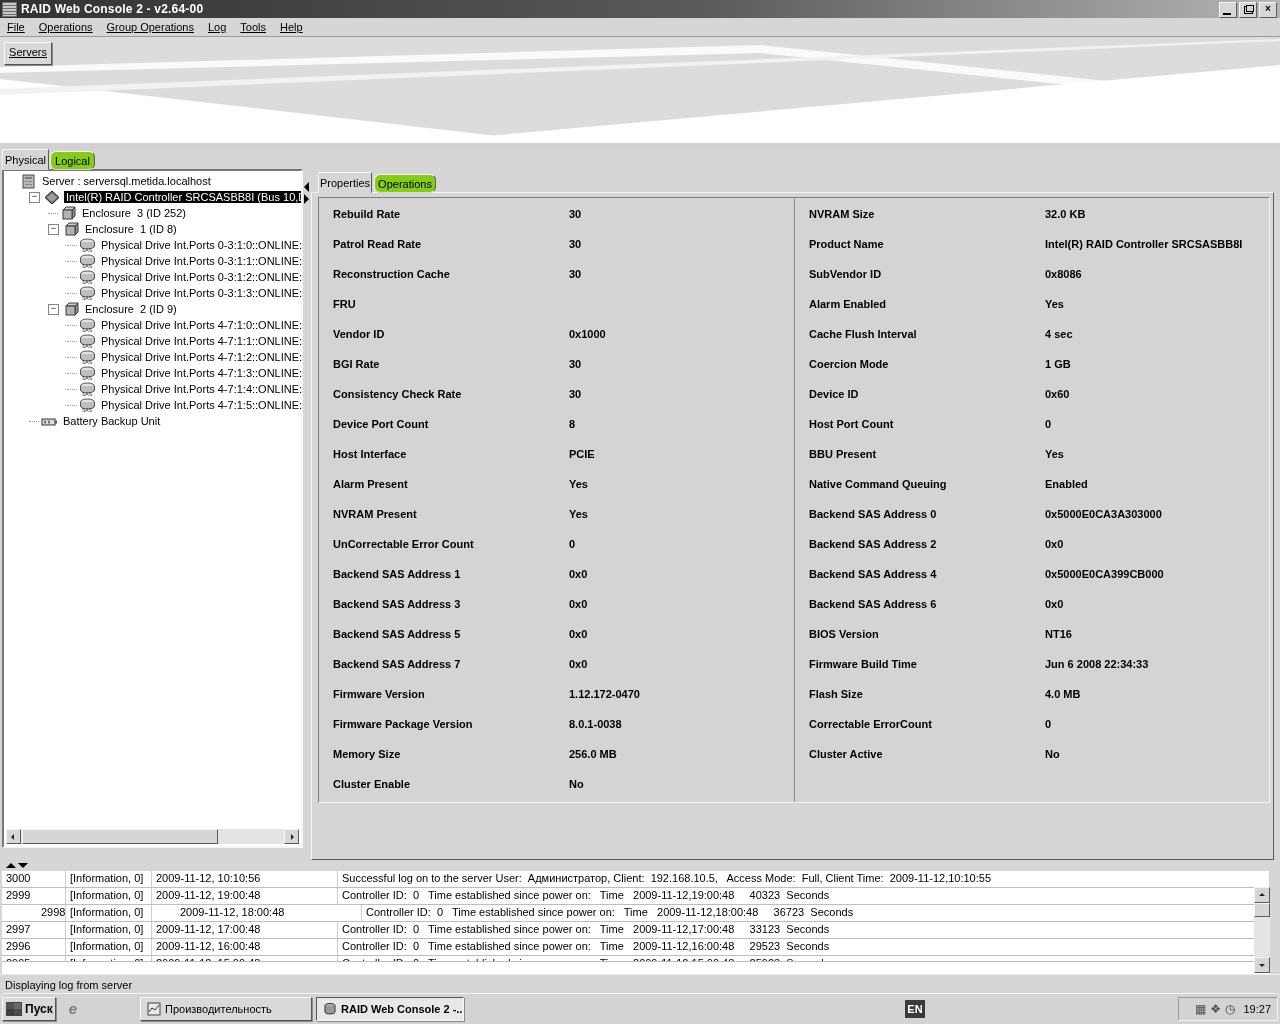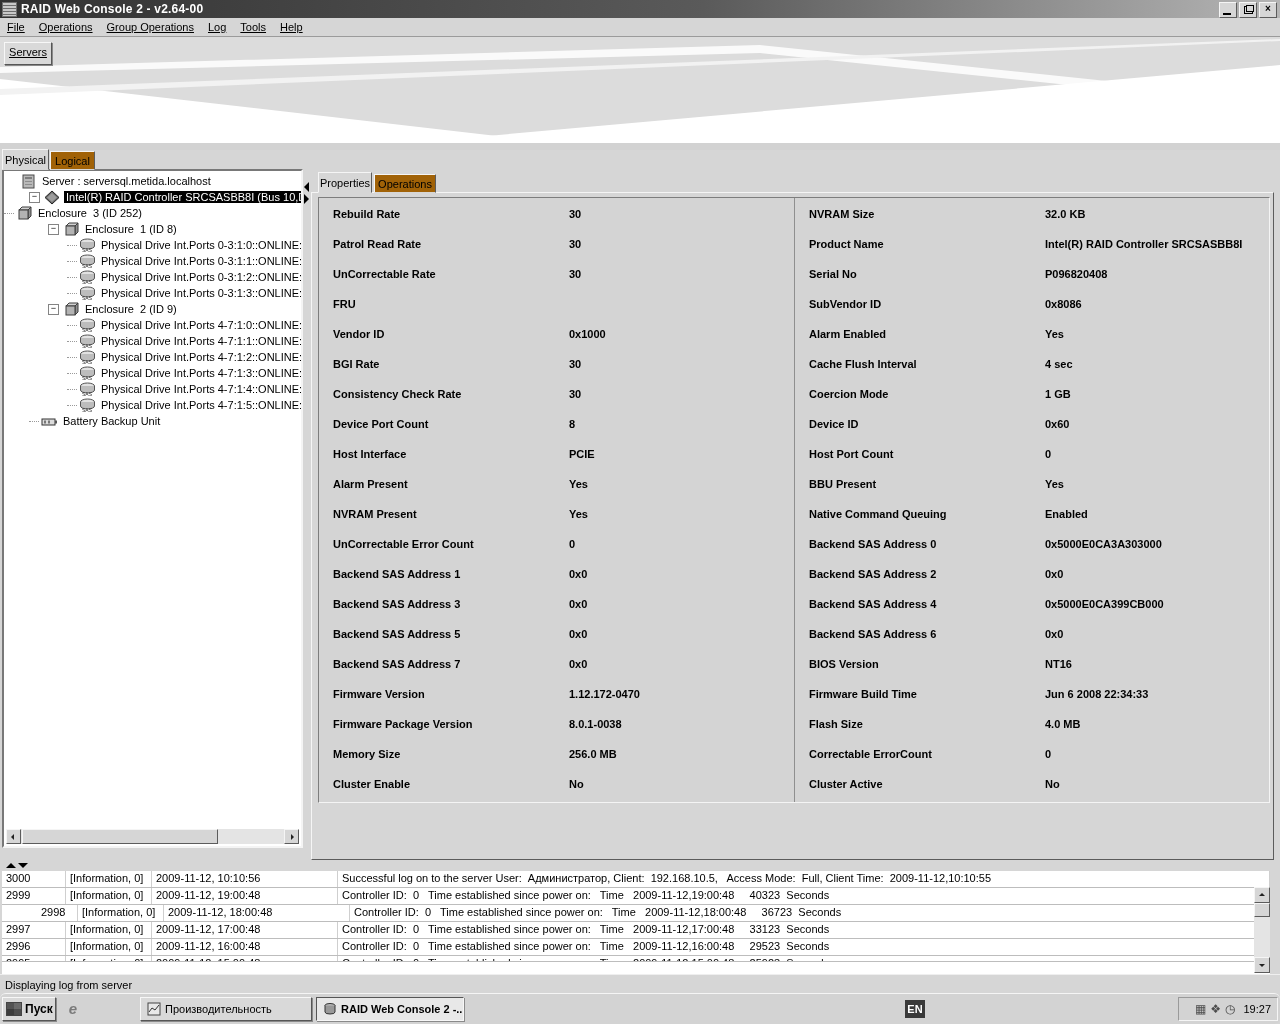--- a/index.html
+++ b/index.html
@@ -25,21 +25,21 @@
   
   .banner{position:absolute;left:0;top:37px;width:1280px;height:113px;}
   .btn3d{background:#d9d9d9;border:1px solid;border-color:#f7f7f7 #565656 #565656 #f7f7f7;
          box-shadow:1px 1px 0 #8a8a8a;}
   .servers-btn{position:absolute;left:4px;top:42px;width:46px;height:21px;text-align:center;
                line-height:19px;text-decoration:underline;}
   
   .tab{position:absolute;background:#d6d6d6;border:1px solid;border-color:#f5f5f5 #5c5c5c #d6d6d6 #f5f5f5;
        text-align:center;box-sizing:border-box;font-size:11px;}
   .tab.active{z-index:3;}
-  .tab.back{background:#a16207;z-index:1;}
+  .tab.back{background:#84cc16;z-index:1;border-radius:6px;}
   
   .tree-panel{position:absolute;left:2px;top:169px;width:301px;height:679px;background:#fff;
               border:2px solid;border-color:#787878 #f4f4f4 #f4f4f4 #787878;box-sizing:border-box;overflow:hidden;}
   .tree-inner{position:absolute;left:0;top:2px;right:0;bottom:17px;overflow:hidden;}
   .tree-row{height:16px;display:flex;align-items:center;white-space:pre;}
   .expander{width:9px;height:9px;border:1px solid #848484;background:#fff;font-size:9px;line-height:7px;
             text-align:center;margin-right:4px;flex:0 0 9px;}
   .connector{width:10px;border-top:1px dotted #9a9a9a;margin-right:2px;flex:0 0 10px;}
   .tree-ico{width:17px;height:15px;margin-right:3px;flex:0 0 17px;}
   .tree-label{padding:0 2px;}
@@ -156,21 +156,21 @@
         <div class="tree-row" style="padding-left: 16px;"><span class="tree-ico"><svg width="17" height="15">
               <rect x="3" y="1" width="11" height="13" fill="#b9b9b9" stroke="#4a4a4a"></rect>
               <rect x="5" y="3" width="7" height="2" fill="#7d7d7d"></rect>
               <rect x="5" y="7" width="7" height="1" fill="#8d8d8d"></rect>
               <rect x="5" y="10" width="7" height="1" fill="#8d8d8d"></rect>
             </svg></span><span class="tree-label">Server : serversql.metida.localhost</span></div>
         <div class="tree-row" style="padding-left: 25px;"><span class="expander">−</span><span class="tree-ico"><svg width="17" height="15">
               <polygon points="8,1 15,7.5 8,14 1,7.5" fill="#6b6b6b" stroke="#222"></polygon>
               <polygon points="8,3 13,7.5 8,12 3,7.5" fill="#9d9d9d"></polygon>
             </svg></span><span class="tree-label selected">Intel(R) RAID Controller SRCSASBB8I (Bus 10,Dev 0)</span></div>
-        <div class="tree-row" style=""><span class="connector"></span><span class="tree-ico"><svg width="17" height="15">
+        <div class="tree-row" style="padding-left: 44px;"><span class="connector"></span><span class="tree-ico"><svg width="17" height="15">
               <polygon points="3,4 6,1 15,1 12,4" fill="#d2d2d2" stroke="#3d3d3d"></polygon>
               <polygon points="12,4 15,1 15,10 12,13" fill="#8f8f8f" stroke="#3d3d3d"></polygon>
               <rect x="3" y="4" width="9" height="9" fill="#b3b3b3" stroke="#3d3d3d"></rect>
             </svg></span><span class="tree-label">Enclosure  3 (ID 252)</span></div>
         <div class="tree-row" style="padding-left: 44px;"><span class="expander">−</span><span class="tree-ico"><svg width="17" height="15">
               <polygon points="3,4 6,1 15,1 12,4" fill="#d2d2d2" stroke="#3d3d3d"></polygon>
               <polygon points="12,4 15,1 15,10 12,13" fill="#8f8f8f" stroke="#3d3d3d"></polygon>
               <rect x="3" y="4" width="9" height="9" fill="#b3b3b3" stroke="#3d3d3d"></rect>
             </svg></span><span class="tree-label">Enclosure  1 (ID 8)</span></div>
         <div class="tree-row" style="padding-left: 63px;"><span class="connector"></span><span class="tree-ico"><svg width="17" height="15">
@@ -259,21 +259,21 @@
       <div class="props-col colL" id="prop-left">
           <div class="prop-row">
             <span class="prop-label">Rebuild Rate</span>
             <span class="prop-value">30</span>
           </div>
           <div class="prop-row">
             <span class="prop-label">Patrol Read Rate</span>
             <span class="prop-value">30</span>
           </div>
           <div class="prop-row">
-            <span class="prop-label">UnCorrectable Rate</span>
+            <span class="prop-label">Reconstruction Cache</span>
             <span class="prop-value">30</span>
           </div>
           <div class="prop-row">
             <span class="prop-label">FRU</span>
             <span class="prop-value"></span>
           </div>
           <div class="prop-row">
             <span class="prop-label">Vendor ID</span>
             <span class="prop-value">0x1000</span>
           </div>
@@ -340,24 +340,20 @@
         </div>
       <div class="col-divider"></div>
       <div class="props-col colR" id="prop-right">
           <div class="prop-row">
             <span class="prop-label">NVRAM Size</span>
             <span class="prop-value">32.0 KB</span>
           </div>
           <div class="prop-row">
             <span class="prop-label">Product Name</span>
             <span class="prop-value">Intel(R) RAID Controller SRCSASBB8I</span>
-          </div>
-          <div class="prop-row">
-            <span class="prop-label">Serial No</span>
-            <span class="prop-value">P096820408</span>
           </div>
           <div class="prop-row">
             <span class="prop-label">SubVendor ID</span>
             <span class="prop-value">0x8086</span>
           </div>
           <div class="prop-row">
             <span class="prop-label">Alarm Enabled</span>
             <span class="prop-value">Yes</span>
           </div>
           <div class="prop-row">
@@ -437,23 +433,23 @@
           <div class="log-cell" style="width: 186px;">2009-11-12, 10:10:56</div>
           <div class="log-cell" style="width: 918px; flex: 1 1 0%;">Successful log on to the server User:  Администратор, Client:  192.168.10.5,   Access Mode:  Full, Client Time:  2009-11-12,10:10:55</div>
         </div>
         <div class="log-row">
           <div class="log-cell" style="width: 64px;">2999</div>
           <div class="log-cell" style="width: 86px;">[Information, 0]</div>
           <div class="log-cell" style="width: 186px;">2009-11-12, 19:00:48</div>
           <div class="log-cell" style="width: 918px; flex: 1 1 0%;">Controller ID:  0   Time established since power on:   Time   2009-11-12,19:00:48     40323  Seconds</div>
         </div>
         <div class="log-row">
-          <div class="log-cell" style="width: 76px; padding-left: 39px;">2998</div>
+          <div class="log-cell" style="width: 64px; padding-left: 39px;">2998</div>
           <div class="log-cell" style="width: 86px;">[Information, 0]</div>
-          <div class="log-cell" style="width: 186px;">2009-11-12, 18:00:48</div>
+          <div class="log-cell" style="width: 186px; margin-left: 24px;">2009-11-12, 18:00:48</div>
           <div class="log-cell" style="width: 918px; flex: 1 1 0%;">Controller ID:  0   Time established since power on:   Time   2009-11-12,18:00:48     36723  Seconds</div>
         </div>
         <div class="log-row">
           <div class="log-cell" style="width: 64px;">2997</div>
           <div class="log-cell" style="width: 86px;">[Information, 0]</div>
           <div class="log-cell" style="width: 186px;">2009-11-12, 17:00:48</div>
           <div class="log-cell" style="width: 918px; flex: 1 1 0%;">Controller ID:  0   Time established since power on:   Time   2009-11-12,17:00:48     33123  Seconds</div>
         </div>
         <div class="log-row">
           <div class="log-cell" style="width: 64px;">2996</div>

